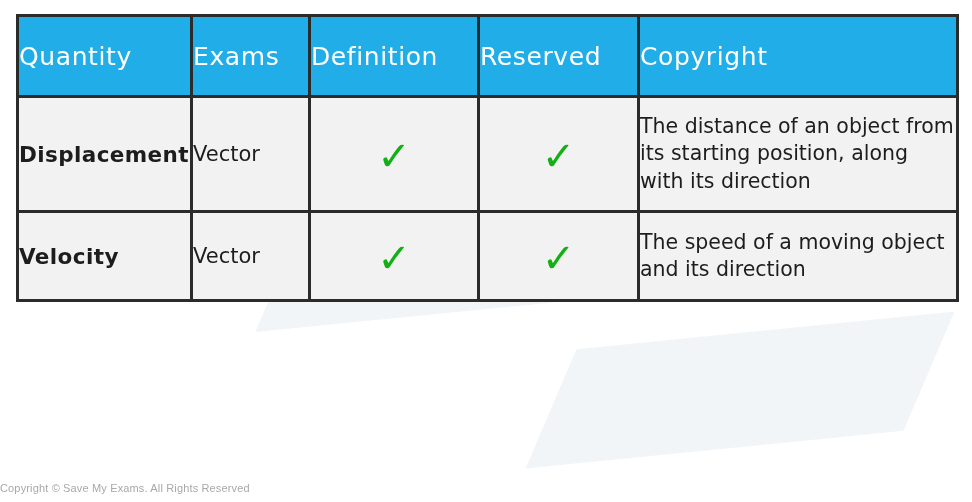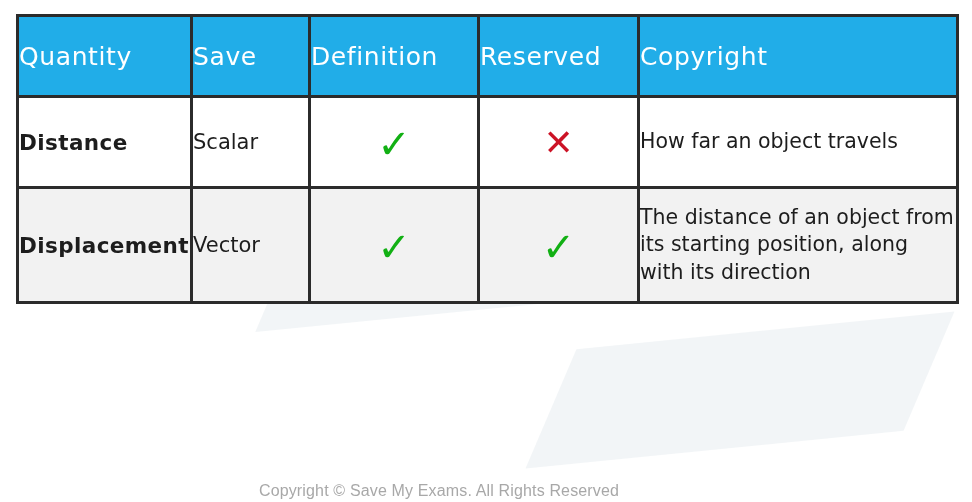--- a/index.html
+++ b/index.html
@@ -132,22 +132,21 @@
     font-weight: 700;
     transform: translateY(1px);
   }
 
   
   .footer {
     position: absolute;
     left: 0;
     top: 482px;
     width: 878px;
-    text-align: center;
-    font-size: 16px;
+    font-size: 11px;
     color: #a8a8a8;
     font-family: "Liberation Sans", sans-serif;
     letter-spacing: .15px;
   }
 </style>
 </head>
 <body>
 
 <div id="page">
 
@@ -159,57 +158,57 @@
       <colgroup>
         <col class="c-quantity">
         <col class="c-type">
         <col class="c-magnitude">
         <col class="c-direction">
         <col class="c-definition">
       </colgroup>
       <thead>
         <tr>
           <th>Quantity</th>
-          <th>Save</th>
+          <th>Exams</th>
           <th>Definition</th>
           <th>Reserved</th>
           <th>Copyright</th>
         </tr>
       </thead>
       <tbody>
 
-        <tr class="row-white r1">
-          <td class="quantity">Distance</td>
-          <td class="type">Scalar</td>
-          <td class="mark">
-            <span class="glyph check">✓</span>
-          </td>
-          <td class="mark">
-            <span class="glyph cross">✕</span>
-          </td>
-          <td class="definition">
-            <span class="deftext">How far an object travels</span>
-          </td>
-        </tr>
 
         <tr class="row-grey r2">
           <td class="quantity">Displacement</td>
           <td class="type">Vector</td>
           <td class="mark">
             <span class="glyph check">✓</span>
           </td>
           <td class="mark">
             <span class="glyph check">✓</span>
           </td>
           <td class="definition">
             <span class="deftext">The distance of an object from its starting position, along with its direction</span>
           </td>
         </tr>
 
 
+        <tr class="row-grey r4">
+          <td class="quantity">Velocity</td>
+          <td class="type">Vector</td>
+          <td class="mark">
+            <span class="glyph check">✓</span>
+          </td>
+          <td class="mark">
+            <span class="glyph check">✓</span>
+          </td>
+          <td class="definition">
+            <span class="deftext">The speed of a moving object and its direction</span>
+          </td>
+        </tr>
 
       </tbody>
     </table>
   </div>
 
   <div class="footer">Copyright © Save My Exams. All Rights Reserved</div>
 
 </div>
 
 </body></html>

